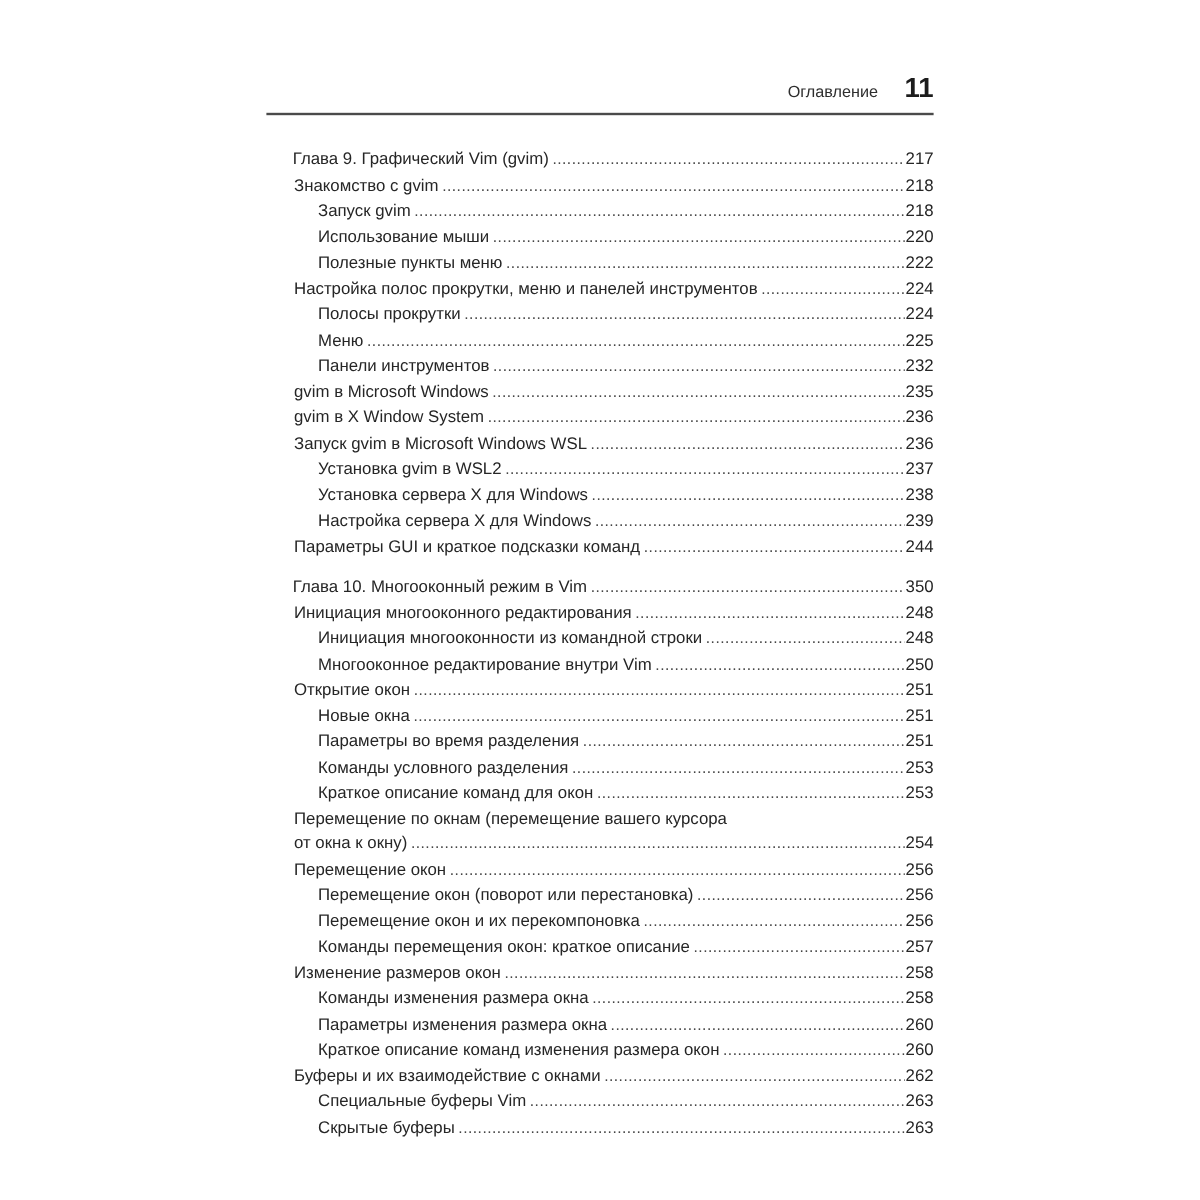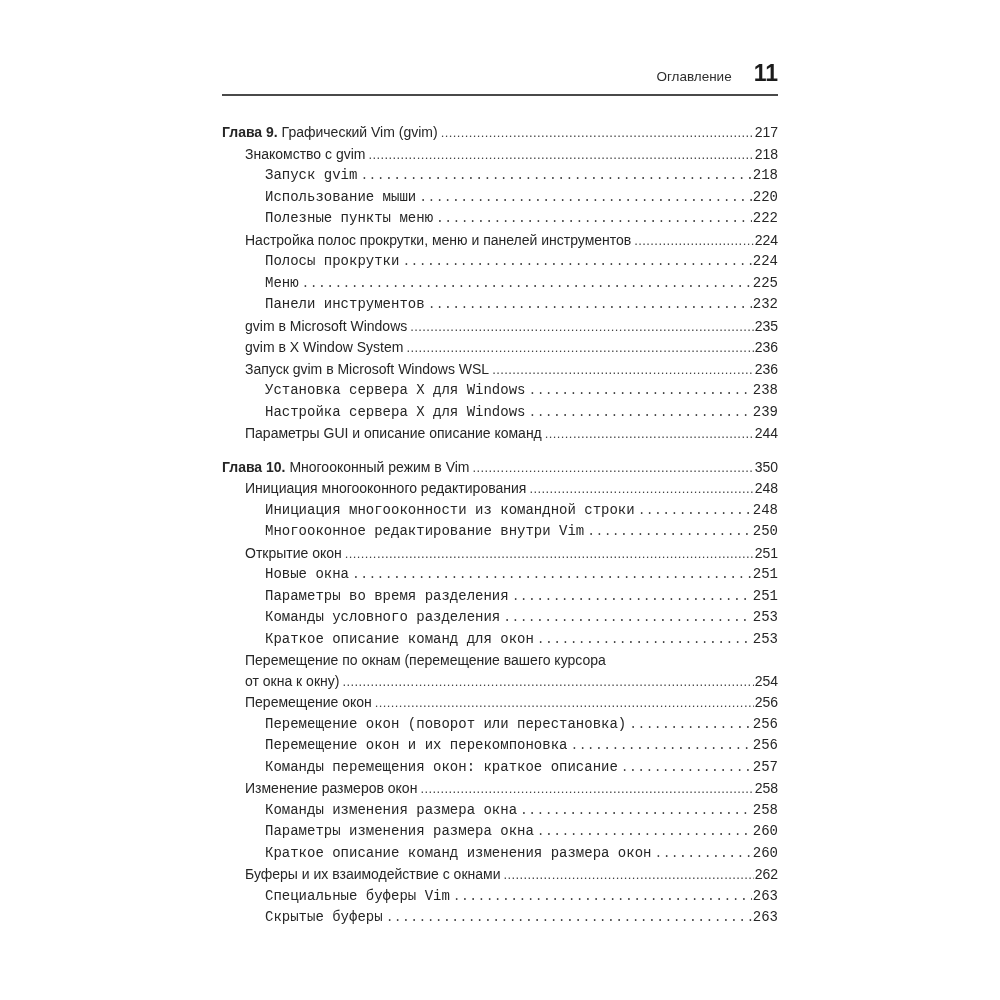--- a/index.html
+++ b/index.html
@@ -39,22 +39,22 @@
   .chapter + .chapter { margin-top: 12px; text-align: center; }
   .row {
     display: flex;
     align-items: baseline;
     font-size: 14px;
     line-height: 20.5px;
     color: #262626;
   }
   .lvl0 { padding-left: 0; }
   .lvl1 { padding-left: 23px; }
-  .lvl2 { padding-left: 43px; font-family: Liberation Mono, monospace; }
-  .chlabel { font-weight: bold; }
+  .lvl2 { padding-left: 43px; }
+  .chlabel { font-weight: normal; margin-left: 22px; }
   .title { white-space: nowrap; }
   .dots {
     flex: 1 1 auto;
     overflow: hidden;
     white-space: nowrap;
     margin: 0 1px 0 3px;
     color: #444444;
   }
   .dots::after {
     content: "...................................................................................................................................................................................................................................................................................................................";
@@ -127,31 +127,36 @@
           <span class="title">gvim в X Window System</span>
           <span class="dots"></span>
           <span class="pg">236</span>
         </div>
         <div class="row lvl1">
           <span class="title">Запуск gvim в Microsoft Windows WSL</span>
           <span class="dots"></span>
           <span class="pg">236</span>
         </div>
         <div class="row lvl2">
+          <span class="title">Установка gvim в WSL2</span>
+          <span class="dots"></span>
+          <span class="pg">237</span>
+        </div>
+        <div class="row lvl2">
           <span class="title">Установка сервера X для Windows</span>
           <span class="dots"></span>
           <span class="pg">238</span>
         </div>
         <div class="row lvl2">
           <span class="title">Настройка сервера X для Windows</span>
           <span class="dots"></span>
           <span class="pg">239</span>
         </div>
         <div class="row lvl1">
-          <span class="title">Параметры GUI и описание описание команд</span>
+          <span class="title">Параметры GUI и краткое подсказки команд</span>
           <span class="dots"></span>
           <span class="pg">244</span>
         </div>
       </section>
       <section class="chapter">
         <div class="row lvl0">
           <span class="title"><span class="chlabel">Глава 10. </span><span>Многооконный режим в Vim </span></span>
           <span class="dots"></span>
           <span class="pg">350</span>
         </div>

